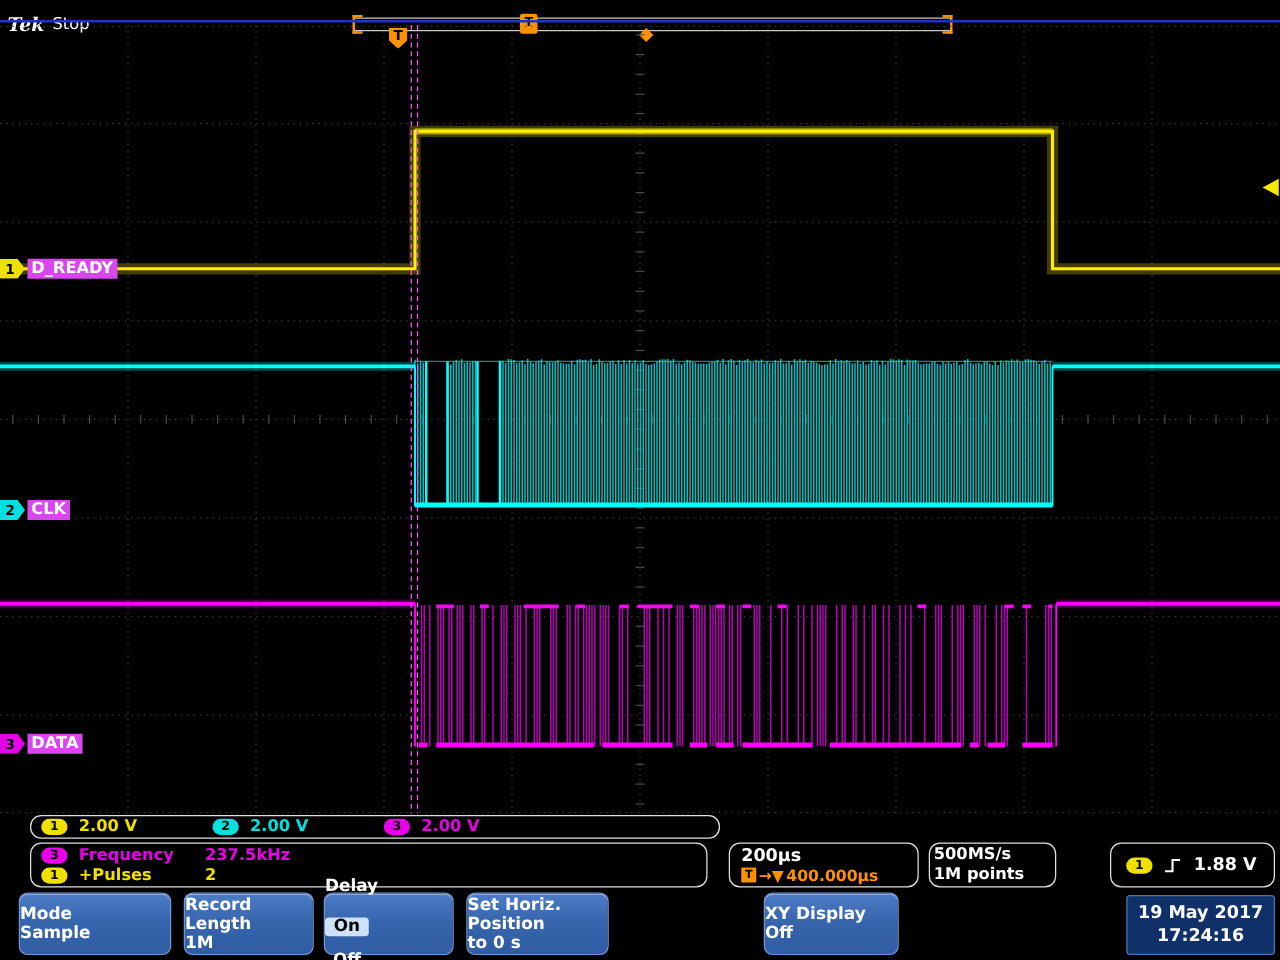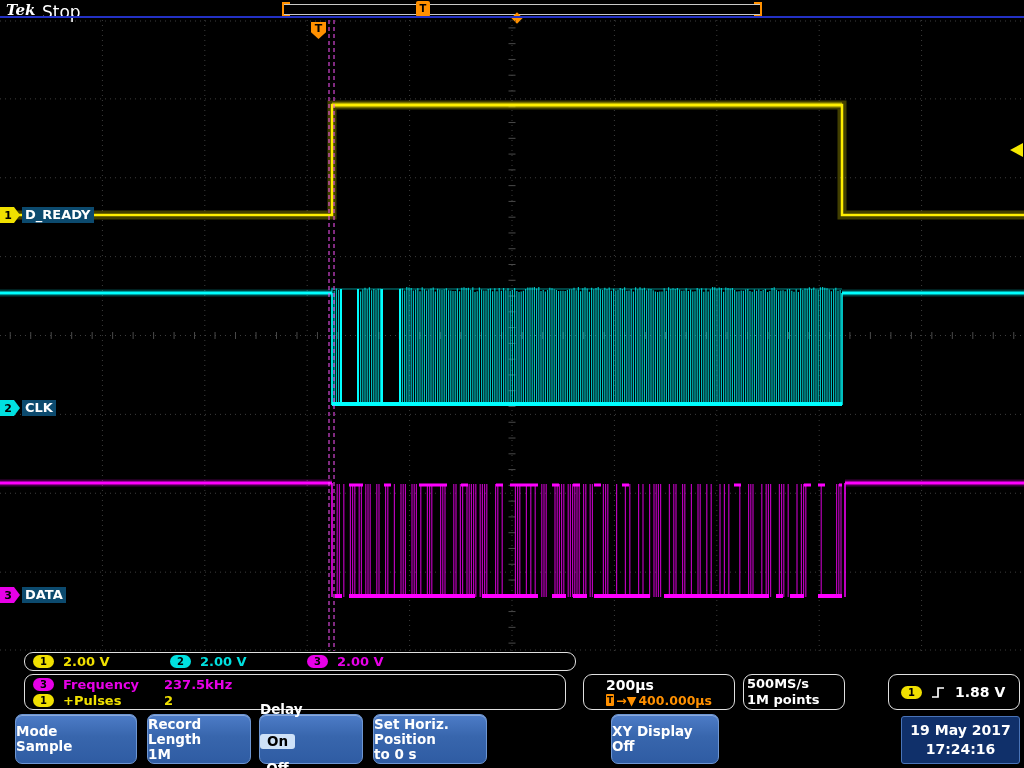--- a/index.html
+++ b/index.html
@@ -1,56 +1,56 @@
 <!DOCTYPE html>
 <html><head>
 <meta charset="utf-8">
 <style>
   html,body{margin:0;padding:0;background:#000;}
   #screen{position:relative;width:1024px;height:768px;background:#000;overflow:hidden;
           font-family:"DejaVu Sans",sans-serif;-webkit-font-smoothing:antialiased;}
 
   
-  .topbar{position:absolute;left:0;top:1px;width:987px;height:18px;background:#000;}
+  .topbar{position:absolute;left:0;top:11px;width:987px;height:18px;background:#000;}
   .tek-logo{position:absolute;left:6px;top:0px;color:#fff;font-family:"DejaVu Serif",serif;
             font-weight:bold;font-style:italic;font-size:15px;}
-  .acq-status{position:absolute;left:42px;top:1px;color:#fff;font-size:17px;}
+  .acq-status{position:absolute;left:42px;top:1px;color:#fff;font-size:13px;}
   .topline{position:absolute;left:0;top:16px;width:1024px;height:2px;background:#2331c4;}
   .acqbar{position:absolute;left:283px;top:3px;width:478px;height:11px;border:1px solid #c8c8c8;box-sizing:border-box;}
   .brk{position:absolute;top:-3px;width:8px;height:15px;border:2px solid #ff9000;box-sizing:border-box;}
   .brk.l{left:-2px;border-right:none;}
   .brk.r{right:-2px;border-left:none;}
   .acq-t{position:absolute;left:132px;top:-4px;width:14px;height:16px;background:#ff9000;color:#000;
          font-size:10px;font-weight:bold;text-align:center;line-height:16px;border-radius:2px;}
   .acq-diamond{position:absolute;left:229px;top:9px;width:8px;height:8px;background:#ff9000;transform:rotate(45deg);}
 
   
   #scope{position:absolute;left:0;top:20px;}
   .tflag{position:absolute;left:311px;top:22px;width:15px;height:17px;background:#ff9000;color:#000;
          font-weight:bold;font-size:11px;text-align:center;line-height:14px;
          clip-path:polygon(0 0,100% 0,100% 60%,50% 100%,0 60%);}
   .chbadge{position:absolute;left:0;width:20px;height:16px;color:#000;font-weight:bold;font-size:11px;
            display:flex;align-items:center;justify-content:center;padding-right:4px;box-sizing:border-box;
            clip-path:polygon(0 0,70% 0,100% 50%,70% 100%,0 100%);}
   .bg-y{background:#f0e000;} .bg-c{background:#00e0e0;} .bg-m{background:#e800e8;}
-  .wlabel{position:absolute;left:22px;background:#0c4a6e;color:#fff;font-weight:bold;font-size:13px;
+  .wlabel{position:absolute;left:22px;background:#d946ef;color:#fff;font-weight:bold;font-size:13px;
           padding:0 3px;line-height:16px;}
 
   
   .robox{position:absolute;background:#000;border:1px solid #e0e0e0;border-radius:9px;box-sizing:border-box;}
   .pill{display:inline-flex;align-items:center;justify-content:center;width:21px;height:13px;border-radius:7px;
         color:#000;font-size:10px;font-weight:bold;flex:none;}
   .scales{left:24px;top:652px;width:552px;height:19px;display:flex;align-items:center;padding:0 8px;}
   .scale-group{display:flex;align-items:center;gap:9px;width:137px;}
   .txt-y{color:#f0e000;} .txt-c{color:#00e0e0;} .txt-m{color:#e800e8;}
   .scale-val{font-size:13px;font-weight:bold;}
   .meas{left:24px;top:674px;width:542px;height:36px;padding:2px 8px;display:flex;flex-direction:column;justify-content:center;gap:1px;}
   .meas-row{display:flex;align-items:center;gap:9px;font-size:13px;font-weight:bold;}
   .meas-name{width:92px;}
-  .hbox{left:583px;top:674px;width:152px;height:36px;padding:1px 22px;display:flex;flex-direction:column;justify-content:center;}
+  .hbox{left:583px;top:674px;width:152px;height:36px;padding:1px 9px;display:flex;flex-direction:column;justify-content:center;}
   .hb-tb{color:#fff;font-size:14px;font-weight:bold;line-height:16px;}
   .hb-delay{display:flex;align-items:center;gap:2px;color:#ff9000;font-size:12.5px;font-weight:bold;line-height:15px;}
   .oflag{display:inline-flex;align-items:center;justify-content:center;width:12px;height:12px;background:#ff9000;
          color:#000;font-size:9px;font-weight:bold;border-radius:1px;}
   .srbox{left:743px;top:674px;width:102px;height:36px;padding:2px 3px;display:flex;flex-direction:column;justify-content:center;
          color:#fff;font-size:13px;font-weight:bold;line-height:16px;}
   .trbox{left:888px;top:674px;width:132px;height:36px;display:flex;align-items:center;gap:9px;padding:0 12px;
          color:#fff;font-size:14px;font-weight:bold;}
 
   

